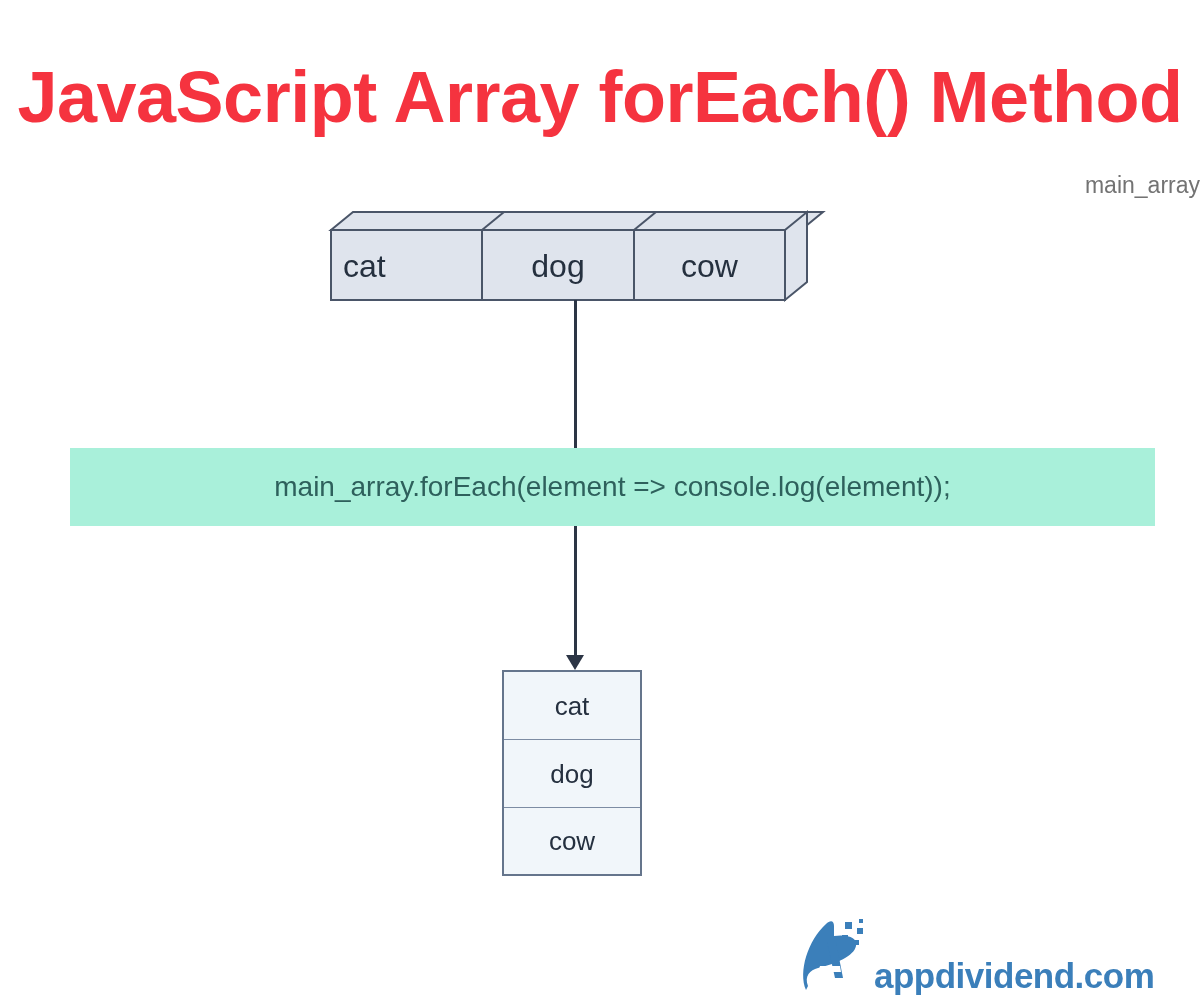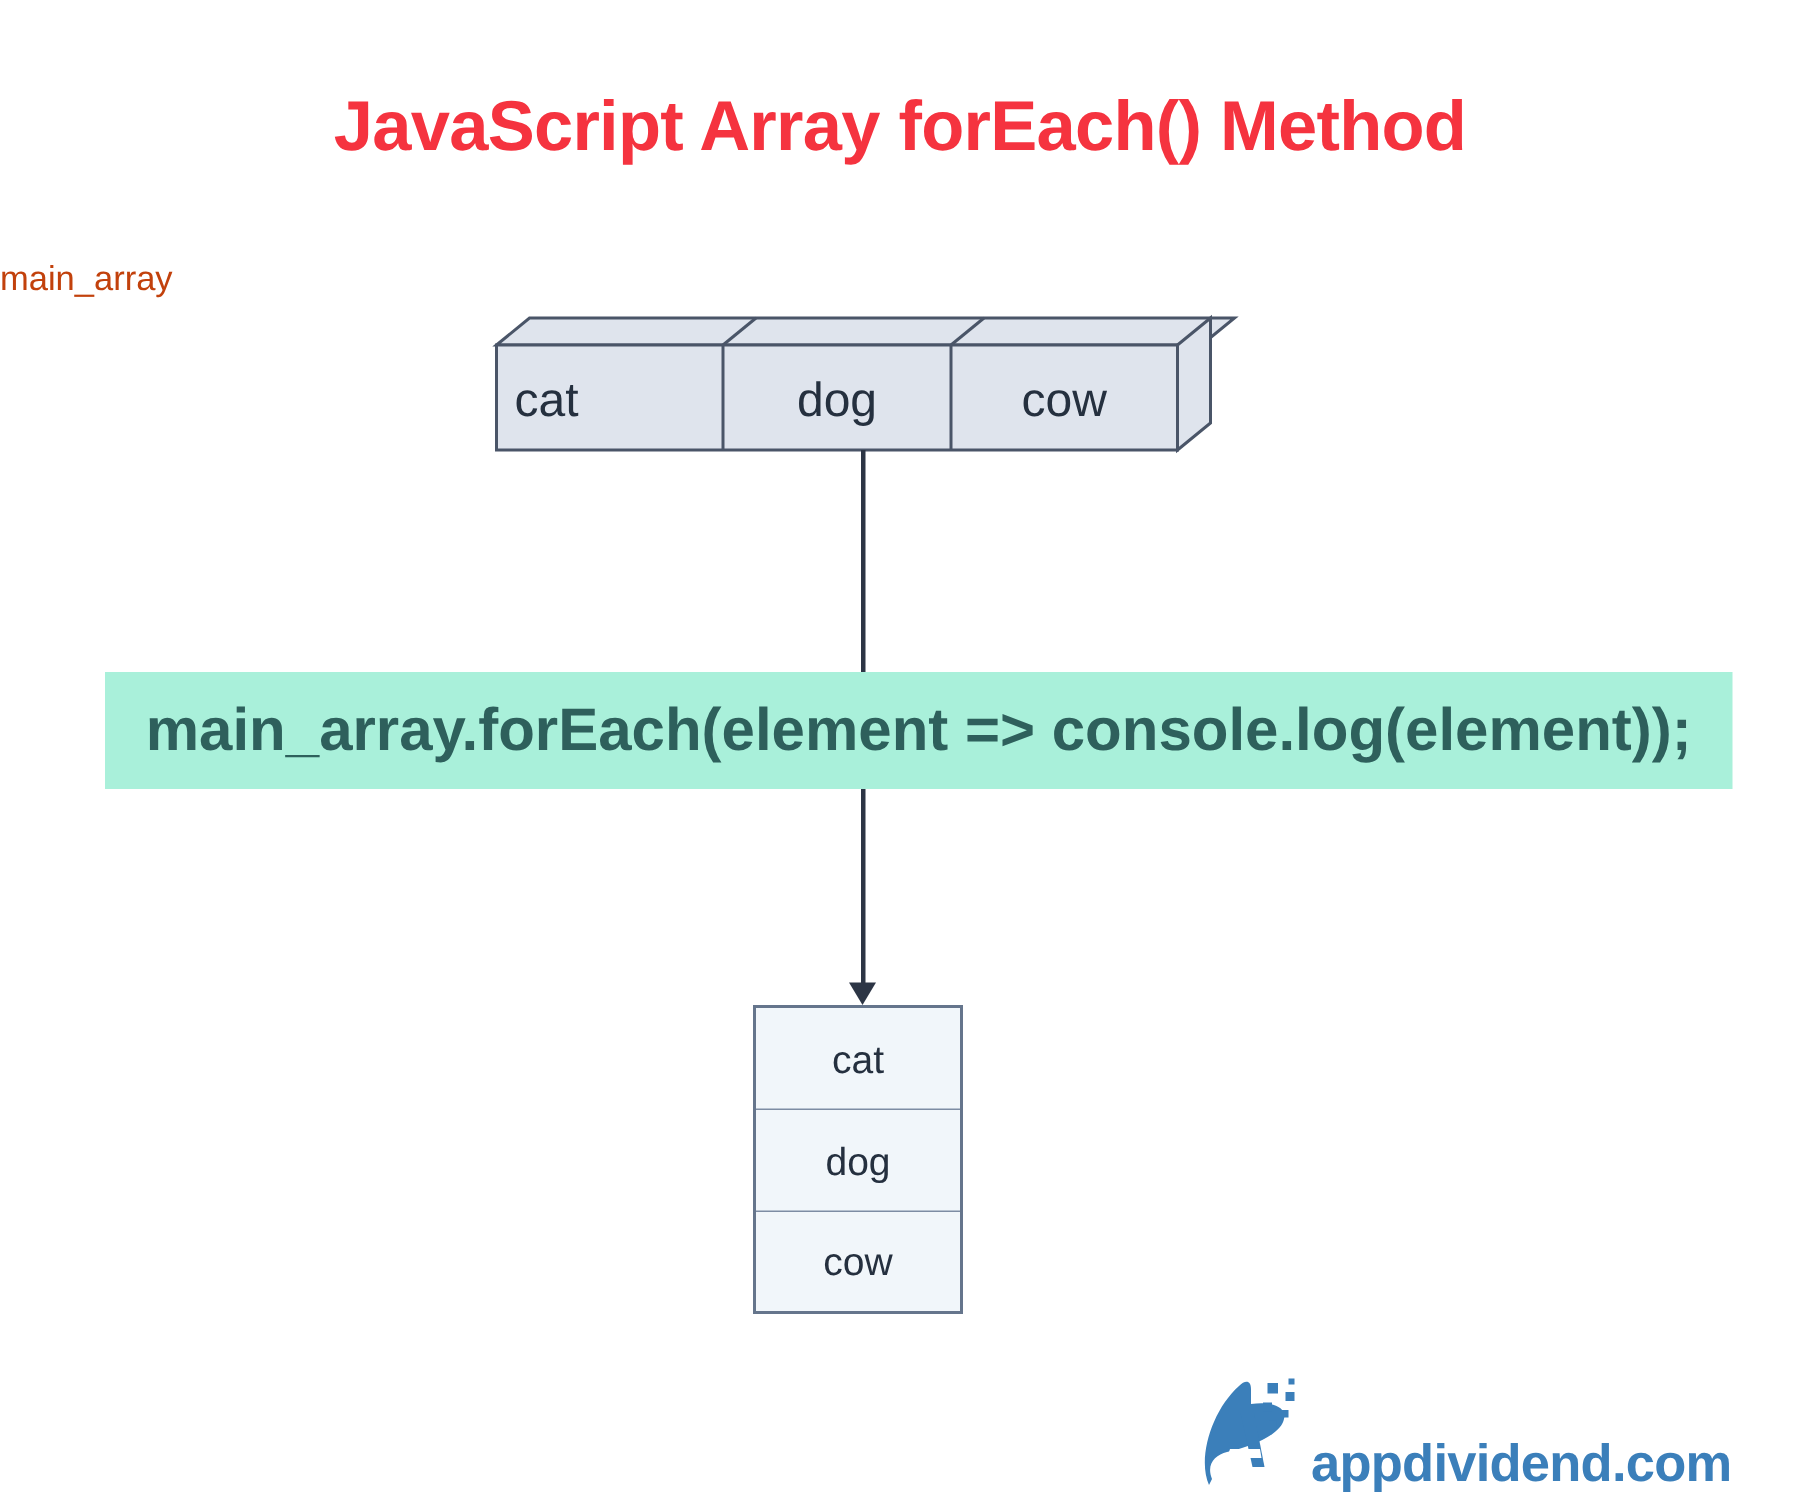--- a/index.html
+++ b/index.html
@@ -16,36 +16,36 @@
     -webkit-font-smoothing: antialiased;
   }
 
   
   #title {
     position: absolute;
     left: 0;
     top: 58px;
     width: 1200px;
     text-align: center;
-    font-size: 47px;
+    font-size: 72px;
     font-weight: bold;
     color: #f5333f;
     letter-spacing: -0.5px;
     line-height: 1.1;
   }
 
   
   #array-label {
     position: absolute;
     left: 0;
     top: 172px;
     width: 1200px;
-    text-align: left;
+    text-align: right;
     font-size: 23px;
-    color: #c2410c;
+    color: #737373;
   }
 
   
   #array-box {
     position: absolute;
     left: 320px;
     top: 200px;
     width: 520px;
     height: 120px;
   }
@@ -92,25 +92,24 @@
     left: 70px;
     top: 448px;
     width: 1085px;
     height: 78px;
     background: #a9f0da;
     display: flex;
     align-items: center;
     justify-content: center;
   }
   #code-text {
-    font-size: 40px;
+    font-size: 28px;
     color: #2e605c;
     white-space: nowrap;
     letter-spacing: 0px;
-    font-weight: bold;
   }
 
   
   #output-box {
     position: absolute;
     left: 502px;
     top: 670px;
     width: 140px;
     height: 206px;
     border: 2px solid #65758c;

